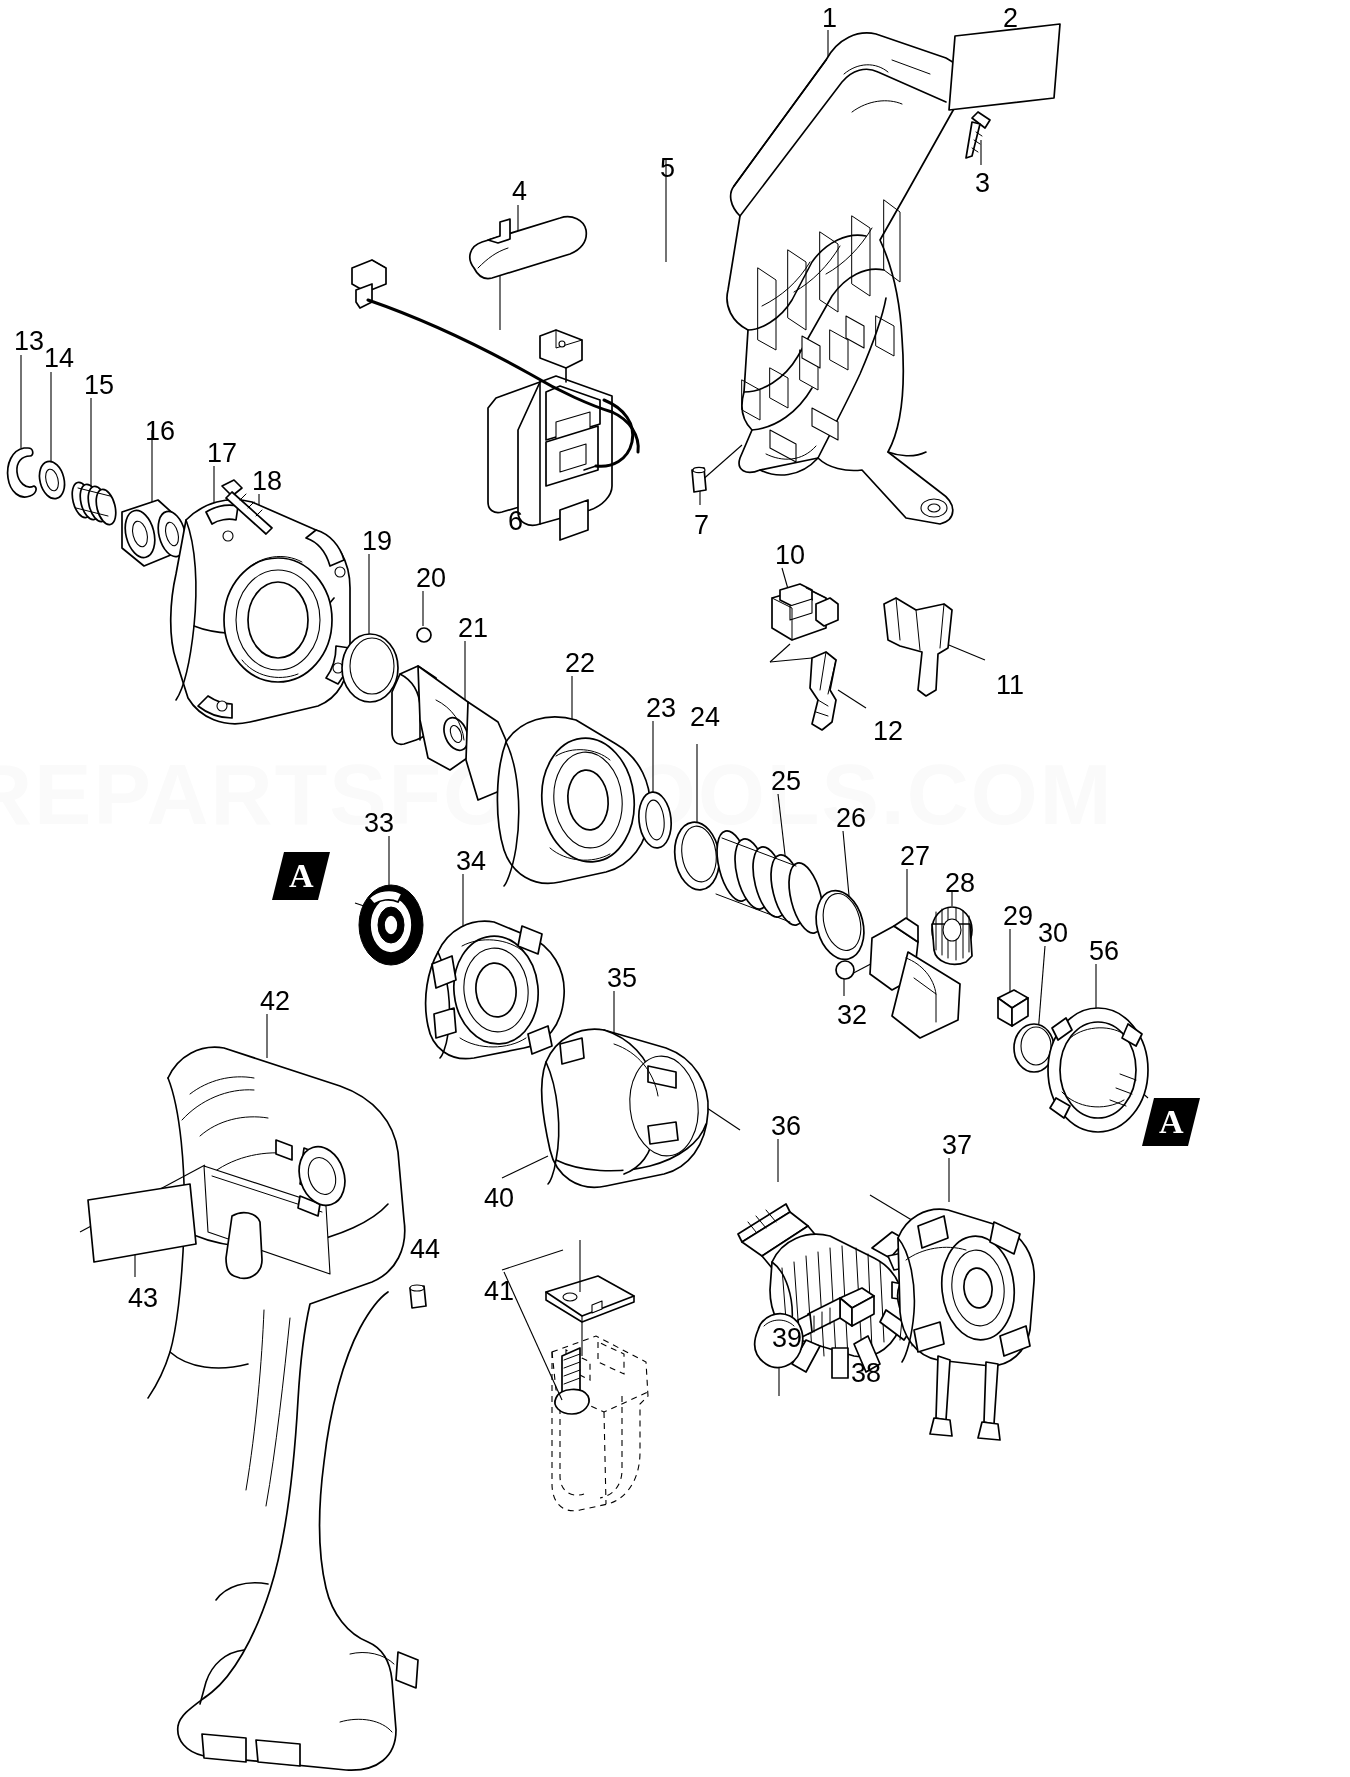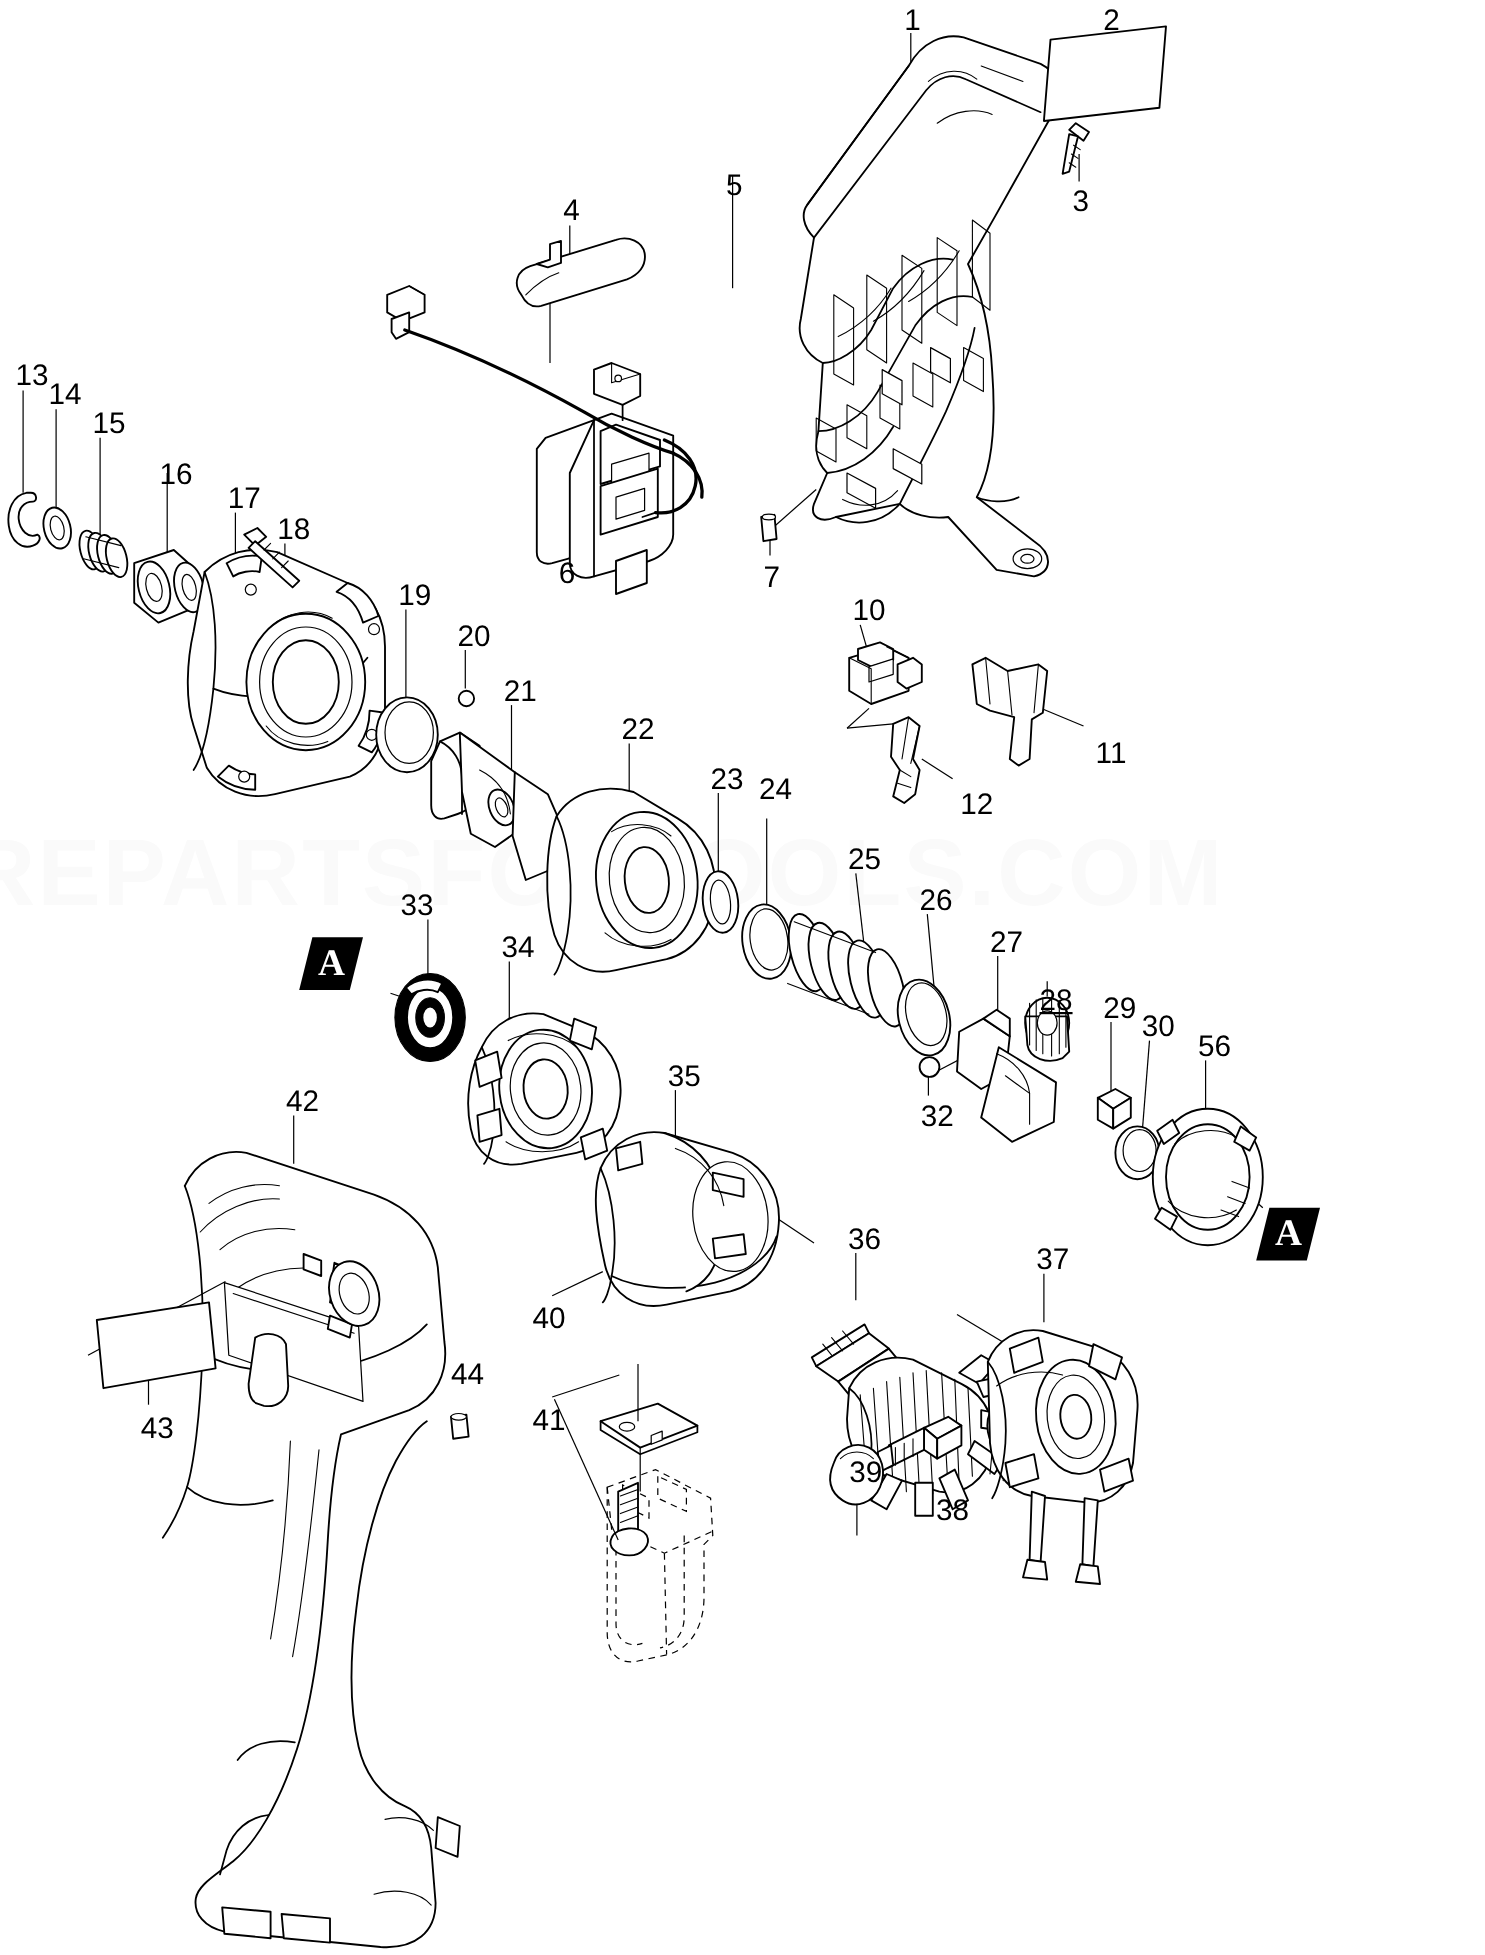--- a/index.html
+++ b/index.html
@@ -599,21 +599,21 @@
       <div class="callout" style="left: 252px; top: 468px;">18</div>
       <div class="callout" style="left: 362px; top: 528px;">19</div>
       <div class="callout" style="left: 416px; top: 565px;">20</div>
       <div class="callout" style="left: 458px; top: 615px;">21</div>
       <div class="callout" style="left: 565px; top: 650px;">22</div>
       <div class="callout" style="left: 646px; top: 695px;">23</div>
       <div class="callout" style="left: 690px; top: 704px;">24</div>
       <div class="callout" style="left: 771px; top: 768px;">25</div>
       <div class="callout" style="left: 836px; top: 805px;">26</div>
       <div class="callout" style="left: 900px; top: 843px; text-align: center;">27</div>
-      <div class="callout" style="left: 945px; top: 896px; text-decoration: underline;">28</div>
+      <div class="callout" style="left: 945px; top: 870px;">28</div>
       <div class="callout" style="left: 1003px; top: 903px;">29</div>
       <div class="callout" style="left: 1038px; top: 920px;">30</div>
       <div class="callout" style="left: 1089px; top: 938px;">56</div>
       <div class="callout" style="left: 837px; top: 1002px;">32</div>
       <div class="callout" style="left: 364px; top: 810px;">33</div>
       <div class="callout" style="left: 456px; top: 848px;">34</div>
       <div class="callout" style="left: 607px; top: 965px;">35</div>
       <div class="callout" style="left: 771px; top: 1113px;">36</div>
       <div class="callout" style="left: 942px; top: 1132px;">37</div>
       <div class="callout" style="left: 851px; top: 1360px;">38</div>

